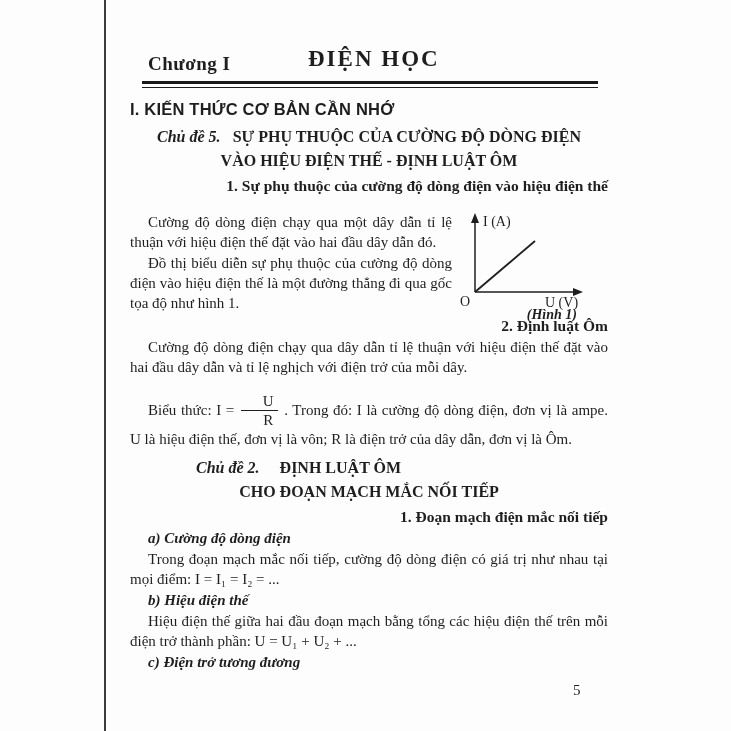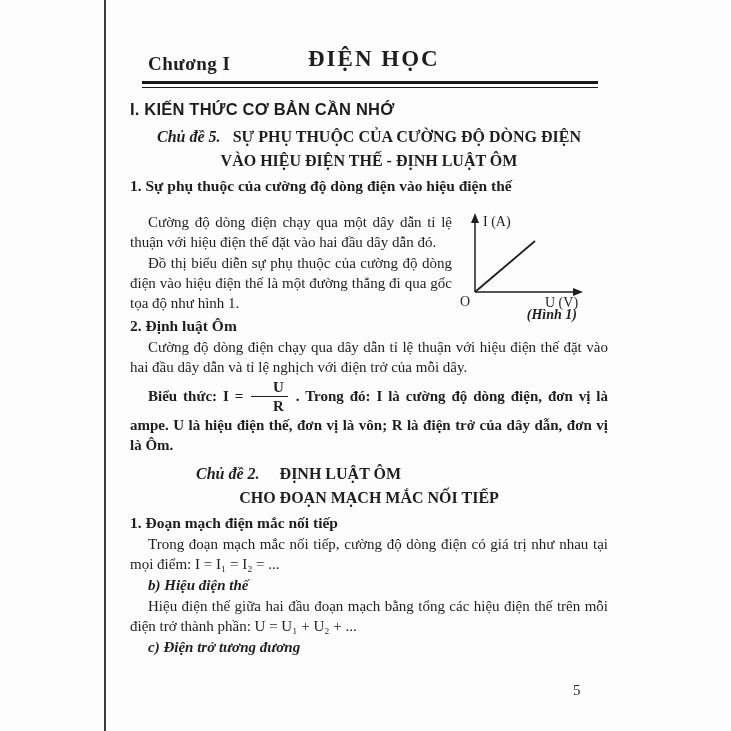--- a/index.html
+++ b/index.html
@@ -37,39 +37,39 @@
     font-family: "Liberation Sans", "DejaVu Sans", sans-serif;
     font-size: 16.5px; font-weight: bold; letter-spacing: 0.2px;
   }
   .topic { margin-top: 6px; font-size: 16px; font-weight: bold; line-height: 24px; }
   .topic-line { text-align: center; }
   .topic-label { font-style: italic; margin-right: 12px; }
   .topic2 { margin-top: 7px; }
   .topic2-line1 { padding-left: 66px; }
   .topic2-line1 .topic-label { margin-right: 20px; }
   .h-num {
-    margin-top: 3px; font-size: 15.5px; font-weight: bold; line-height: 20px;
+    margin-top: 3px; font-size: 15.5px; font-weight: bold; line-height: 20px; text-align: right;
   }
   p {
     margin: 1px 0 0 0; font-size: 15px; line-height: 20px;
     text-align: justify; text-indent: 18px;
   }
   .para-wrap { position: relative; margin-top: 16px; }
   .para-wrap p { width: 322px; }
   .figure { position: absolute; left: 323px; top: -2px; width: 155px; }
   .figure svg { display: block; }
   .fig-caption {
     margin-top: -3px; margin-left: 14px; width: 110px;
     text-align: right; font-style: italic; font-size: 14px; font-weight: bold;
   }
   .sub-head {
     margin-top: 2px; font-size: 15px; font-weight: bold; font-style: italic;
     line-height: 19px; text-indent: 18px;
   }
-  .formula-para { margin-top: 2px; font-weight: bold; }
+  .formula-para { margin-top: 16px; }
   .frac {
     display: inline-block; text-align: center; vertical-align: -11px;
     line-height: 1.1; font-size: 15px; margin: 0 2px;
   }
   .frac .num { display: block; border-bottom: 1.3px solid #1e1e1e; padding: 0 4px 1px; }
   .frac .den { display: block; padding-top: 1px; }
   .sub { font-size: 10.5px; vertical-align: -3px; }
   .page-num { position: absolute; left: 573px; top: 682px; font-size: 15px; }
 </style>
 </head>
@@ -120,20 +120,21 @@
 
   <p class="formula-para"><span>Biểu thức: I = </span><span class="frac"><span class="num">U</span><span class="den">R</span></span><span> . Trong đó: I là cường độ dòng điện, đơn vị là ampe. U là hiệu điện thế, đơn vị là vôn; R là điện trở của dây dẫn, đơn vị là Ôm.</span></p>
 
   <div class="topic topic2">
     <div class="topic2-line1"><span class="topic-label">Chủ đề 2.</span><span>ĐỊNH LUẬT ÔM</span></div>
     <div class="topic-line">CHO ĐOẠN MẠCH MẮC NỐI TIẾP</div>
   </div>
 
   <div class="h-num">1. Đoạn mạch điện mắc nối tiếp</div>
 
+  <div class="sub-head">a) Cường độ dòng điện</div>
   <p>Trong đoạn mạch mắc nối tiếp, cường độ dòng điện có giá trị như nhau tại mọi điểm: I = I₁ = I₂ = ...</p>
 
   <div class="sub-head">b) Hiệu điện thế</div>
   <p>Hiệu điện thế giữa hai đầu đoạn mạch bằng tổng các hiệu điện thế trên mỗi điện trở thành phần: U = U₁ + U₂ + ...</p>
 
   <div class="sub-head">c) Điện trở tương đương</div>
 
 </div>
 
 <div class="page-num">5</div>

